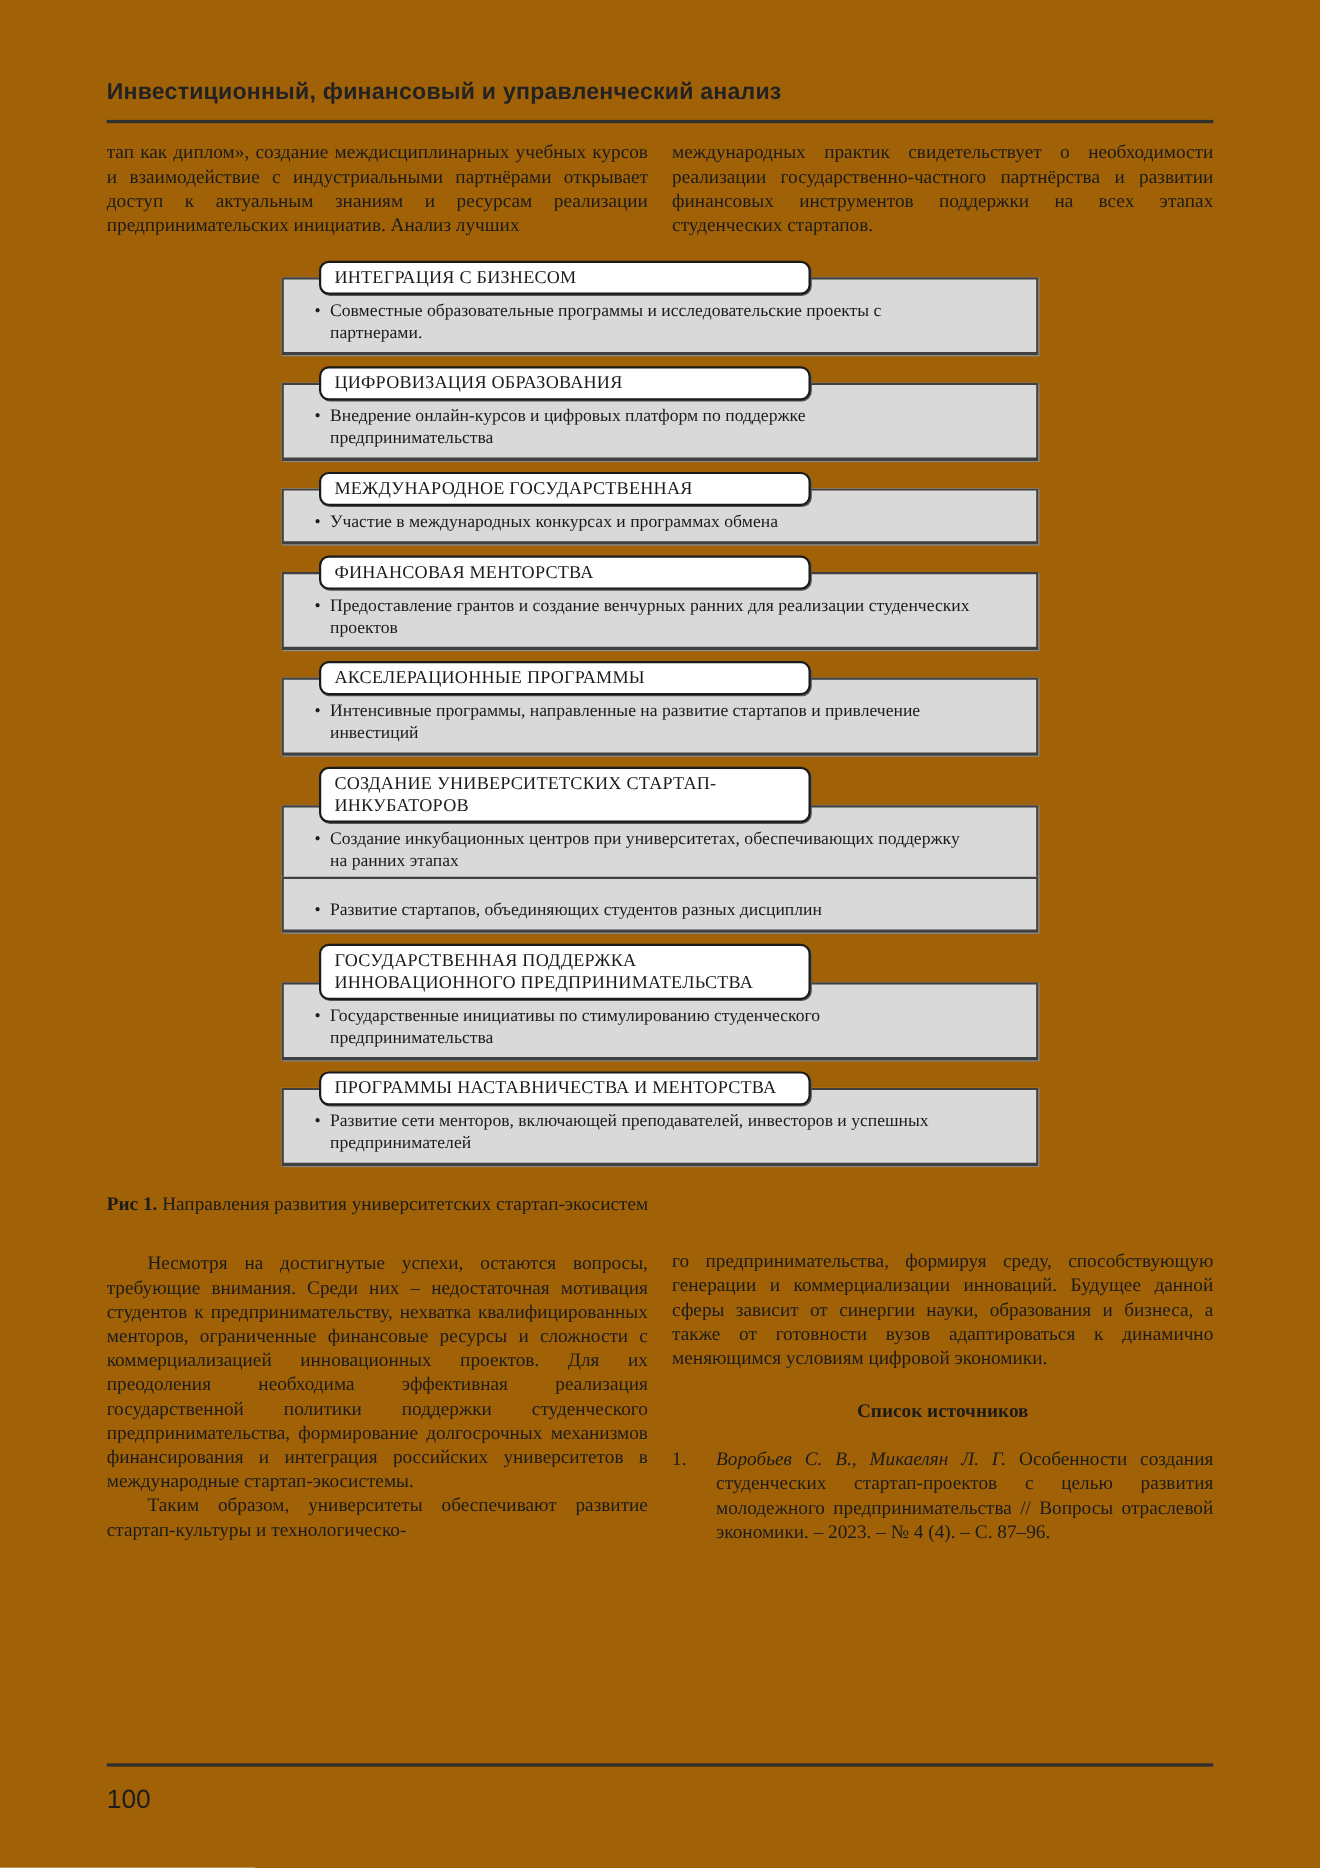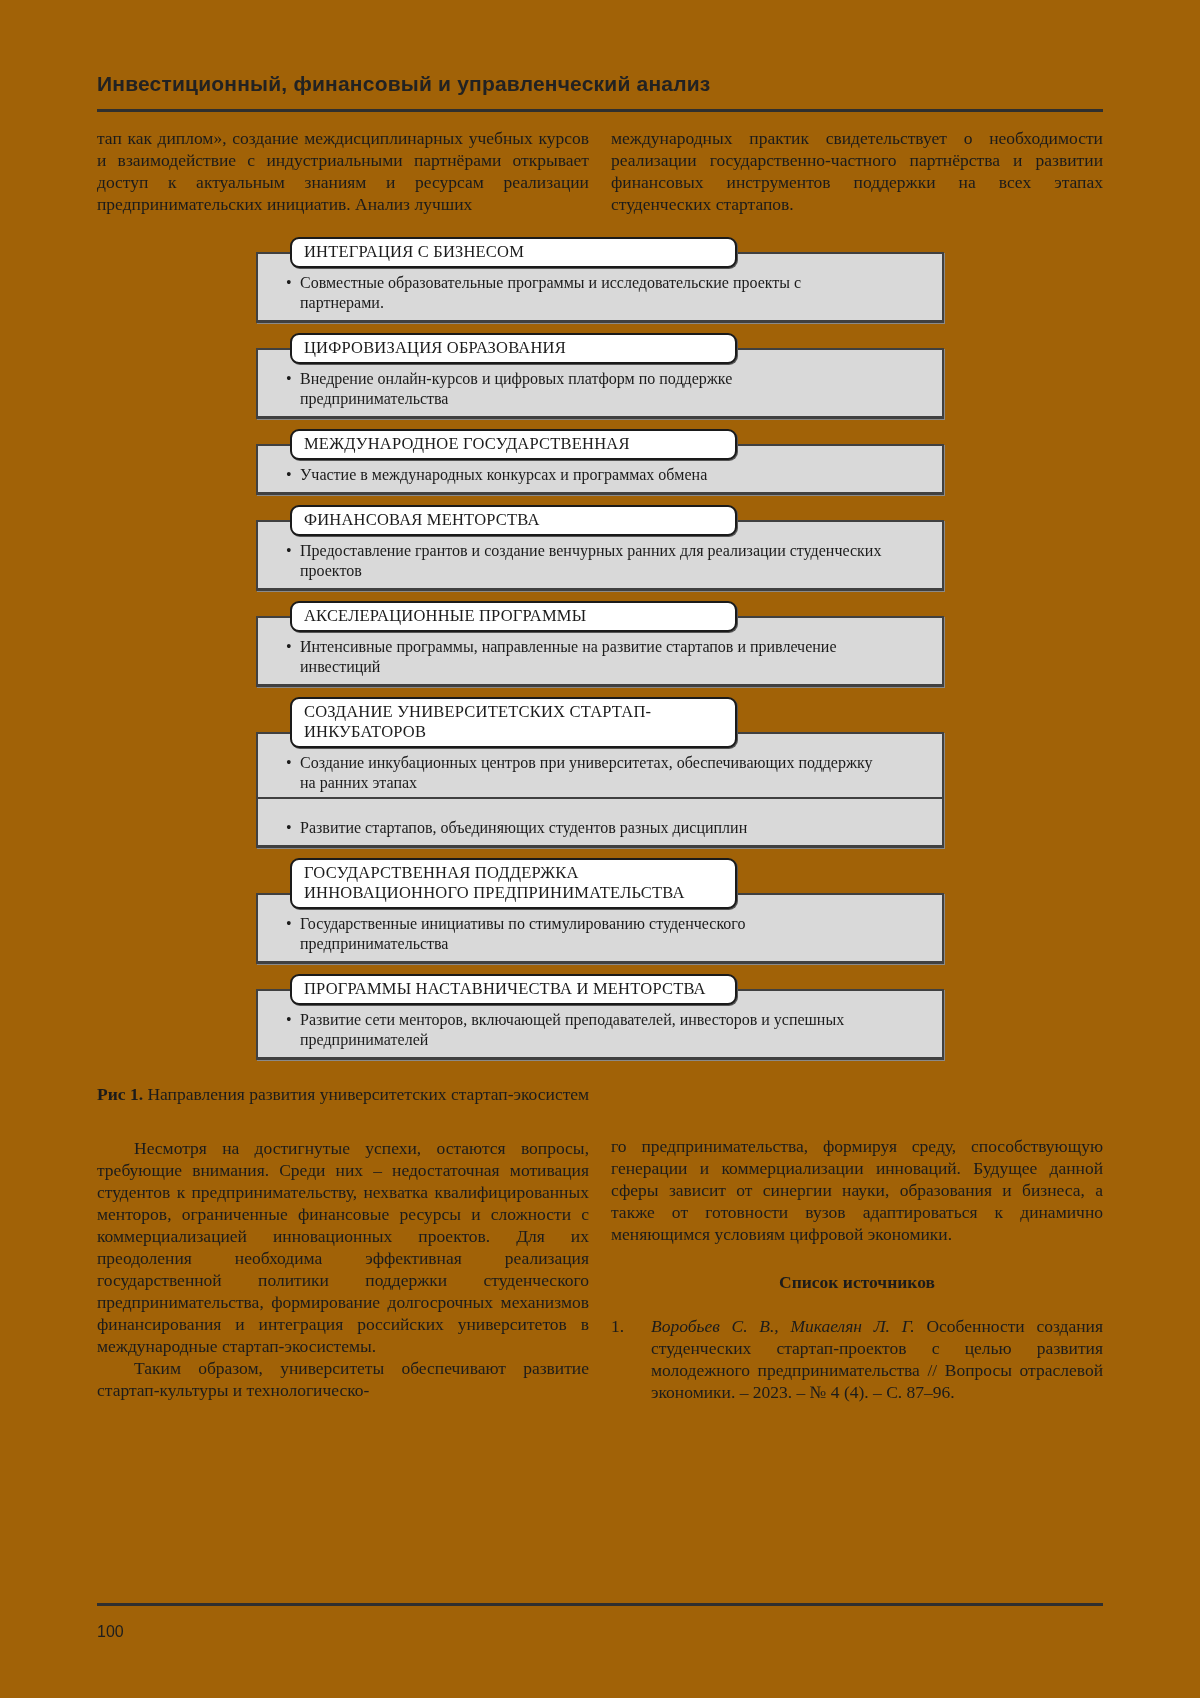--- a/index.html
+++ b/index.html
@@ -78,21 +78,21 @@
   
   .footer {
     position: absolute;
     left: 97px; right: 97px; top: 1603px;
     border-top: 3px solid #2f2f2f;
     padding-top: 17px;
     display: flex;
     justify-content: space-between;
     align-items: flex-start;
     font-family: "Liberation Sans", "DejaVu Sans", sans-serif;
-    font-size: 16px;
+    font-size: 24px;
     color: #1e1e1e;
   }
 </style>
 </head>
 <body>
 
 <div class="page">
   <div class="content">
 
     <div class="header">

